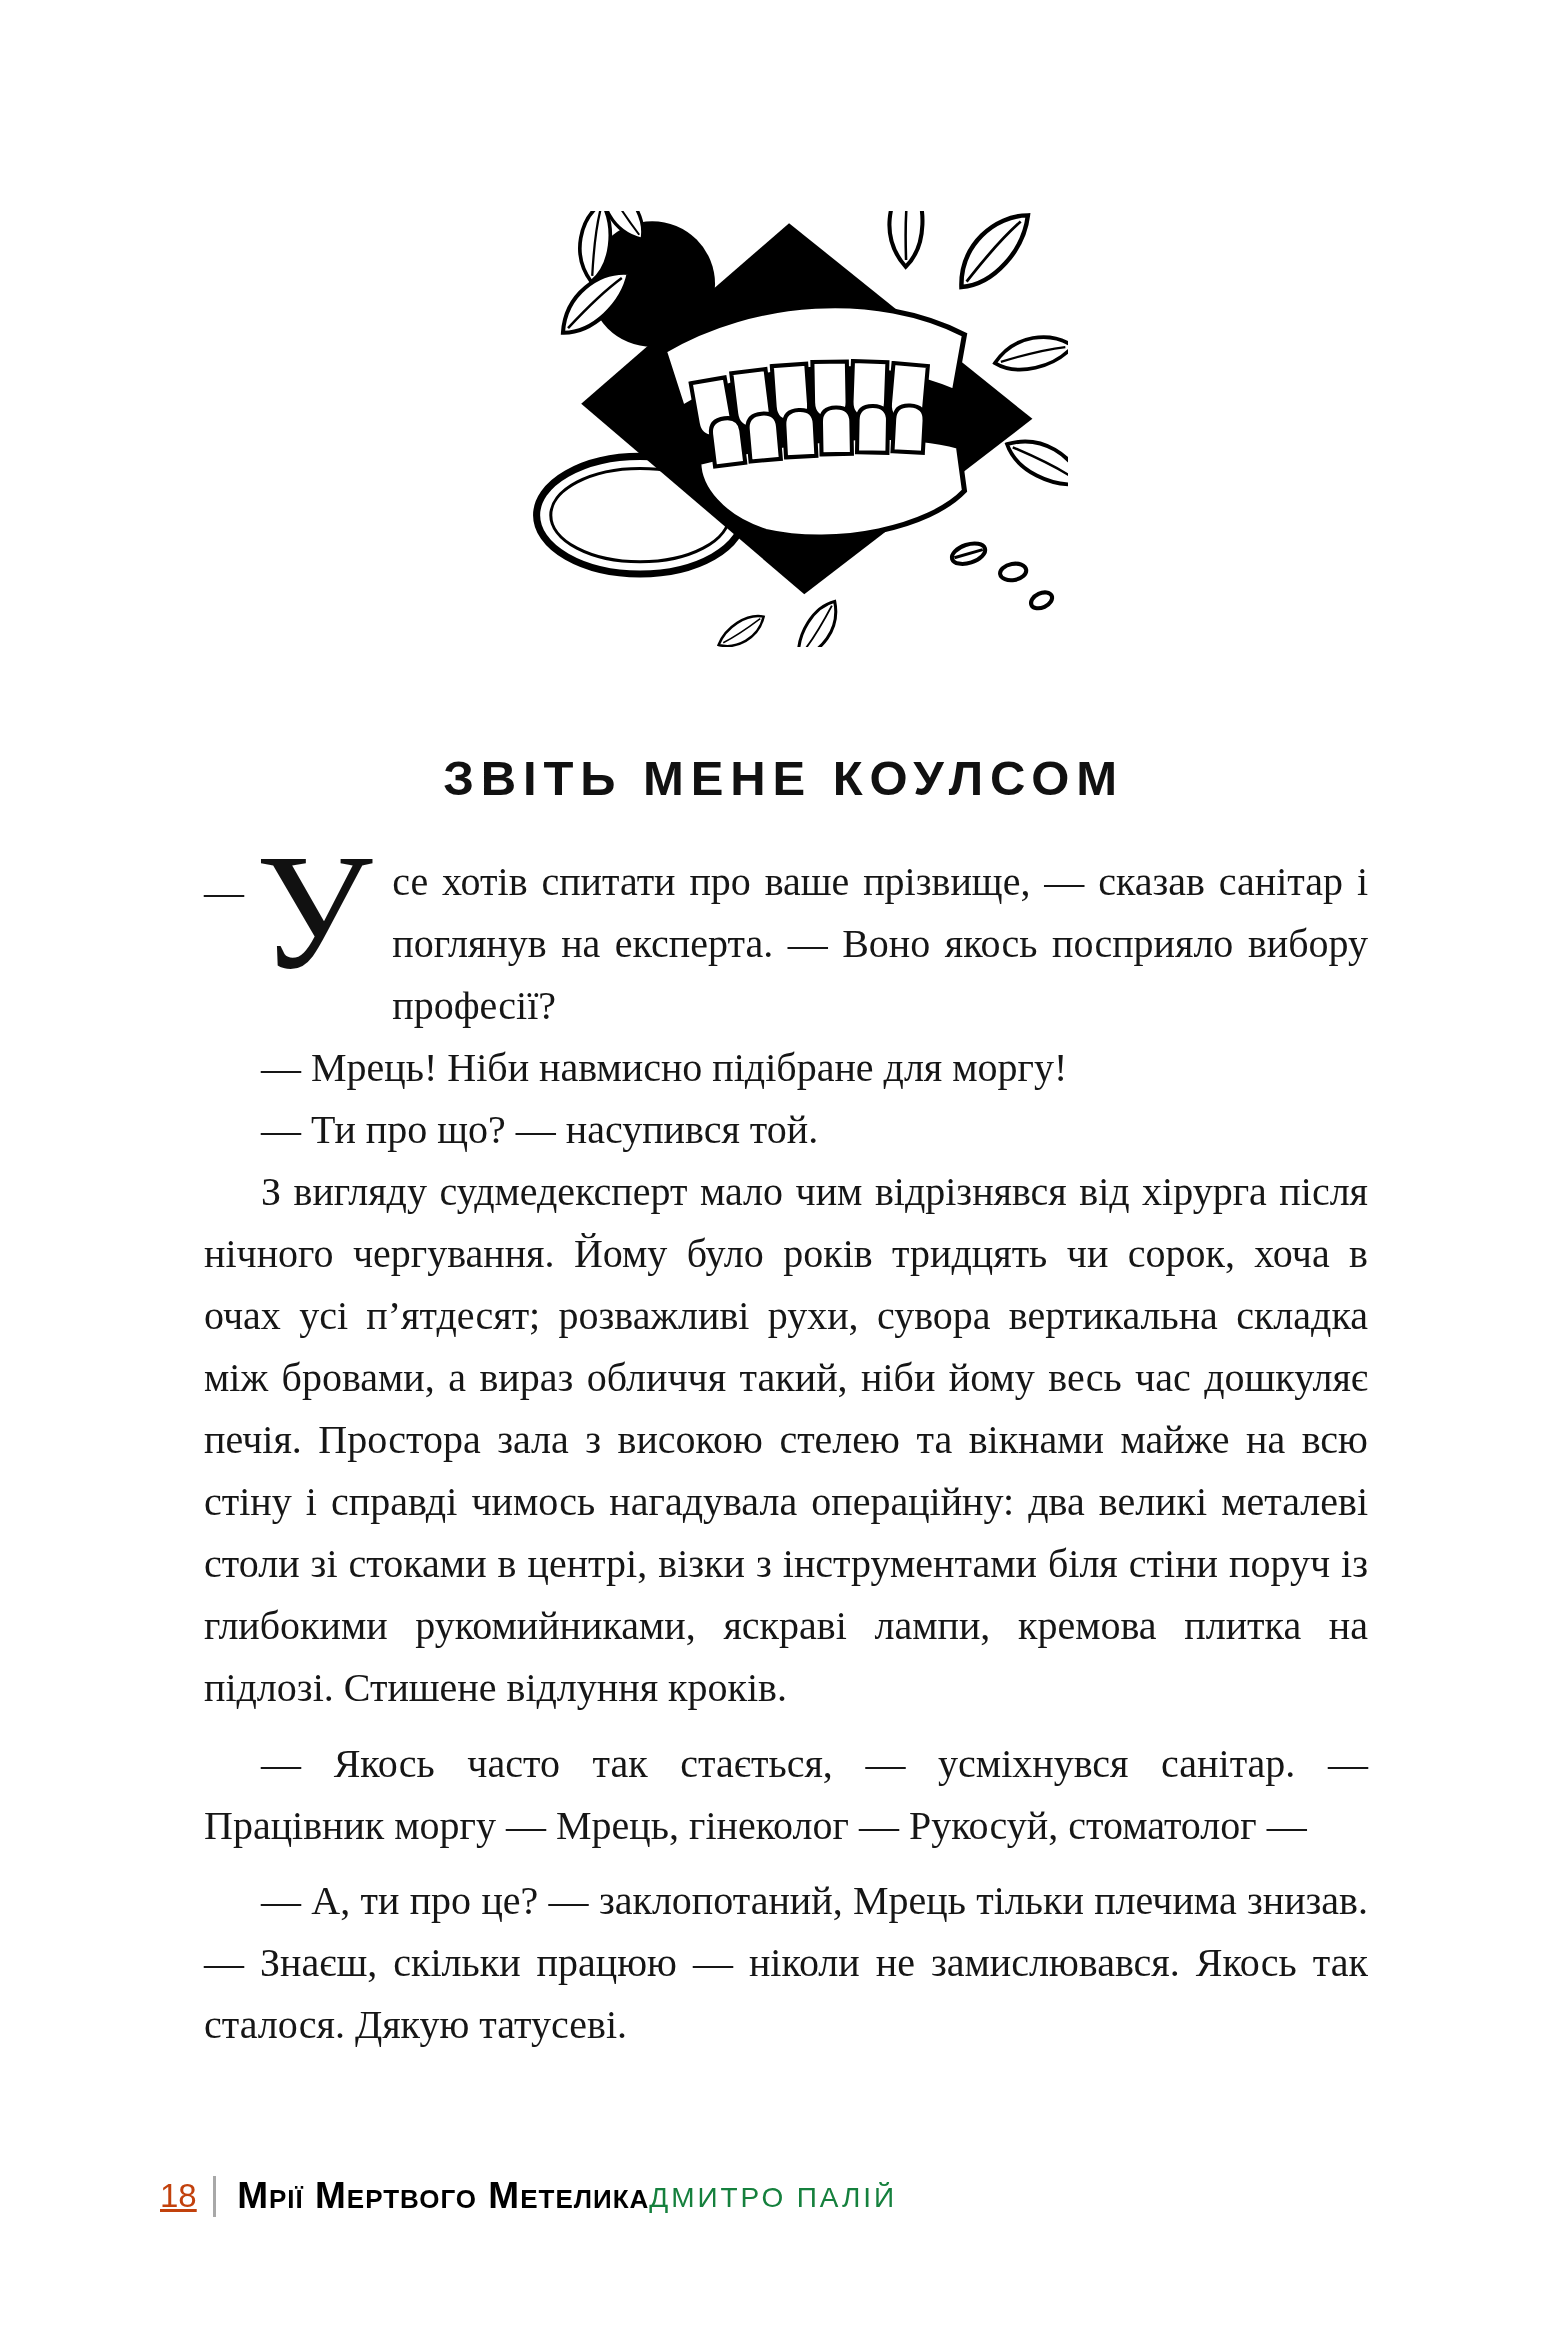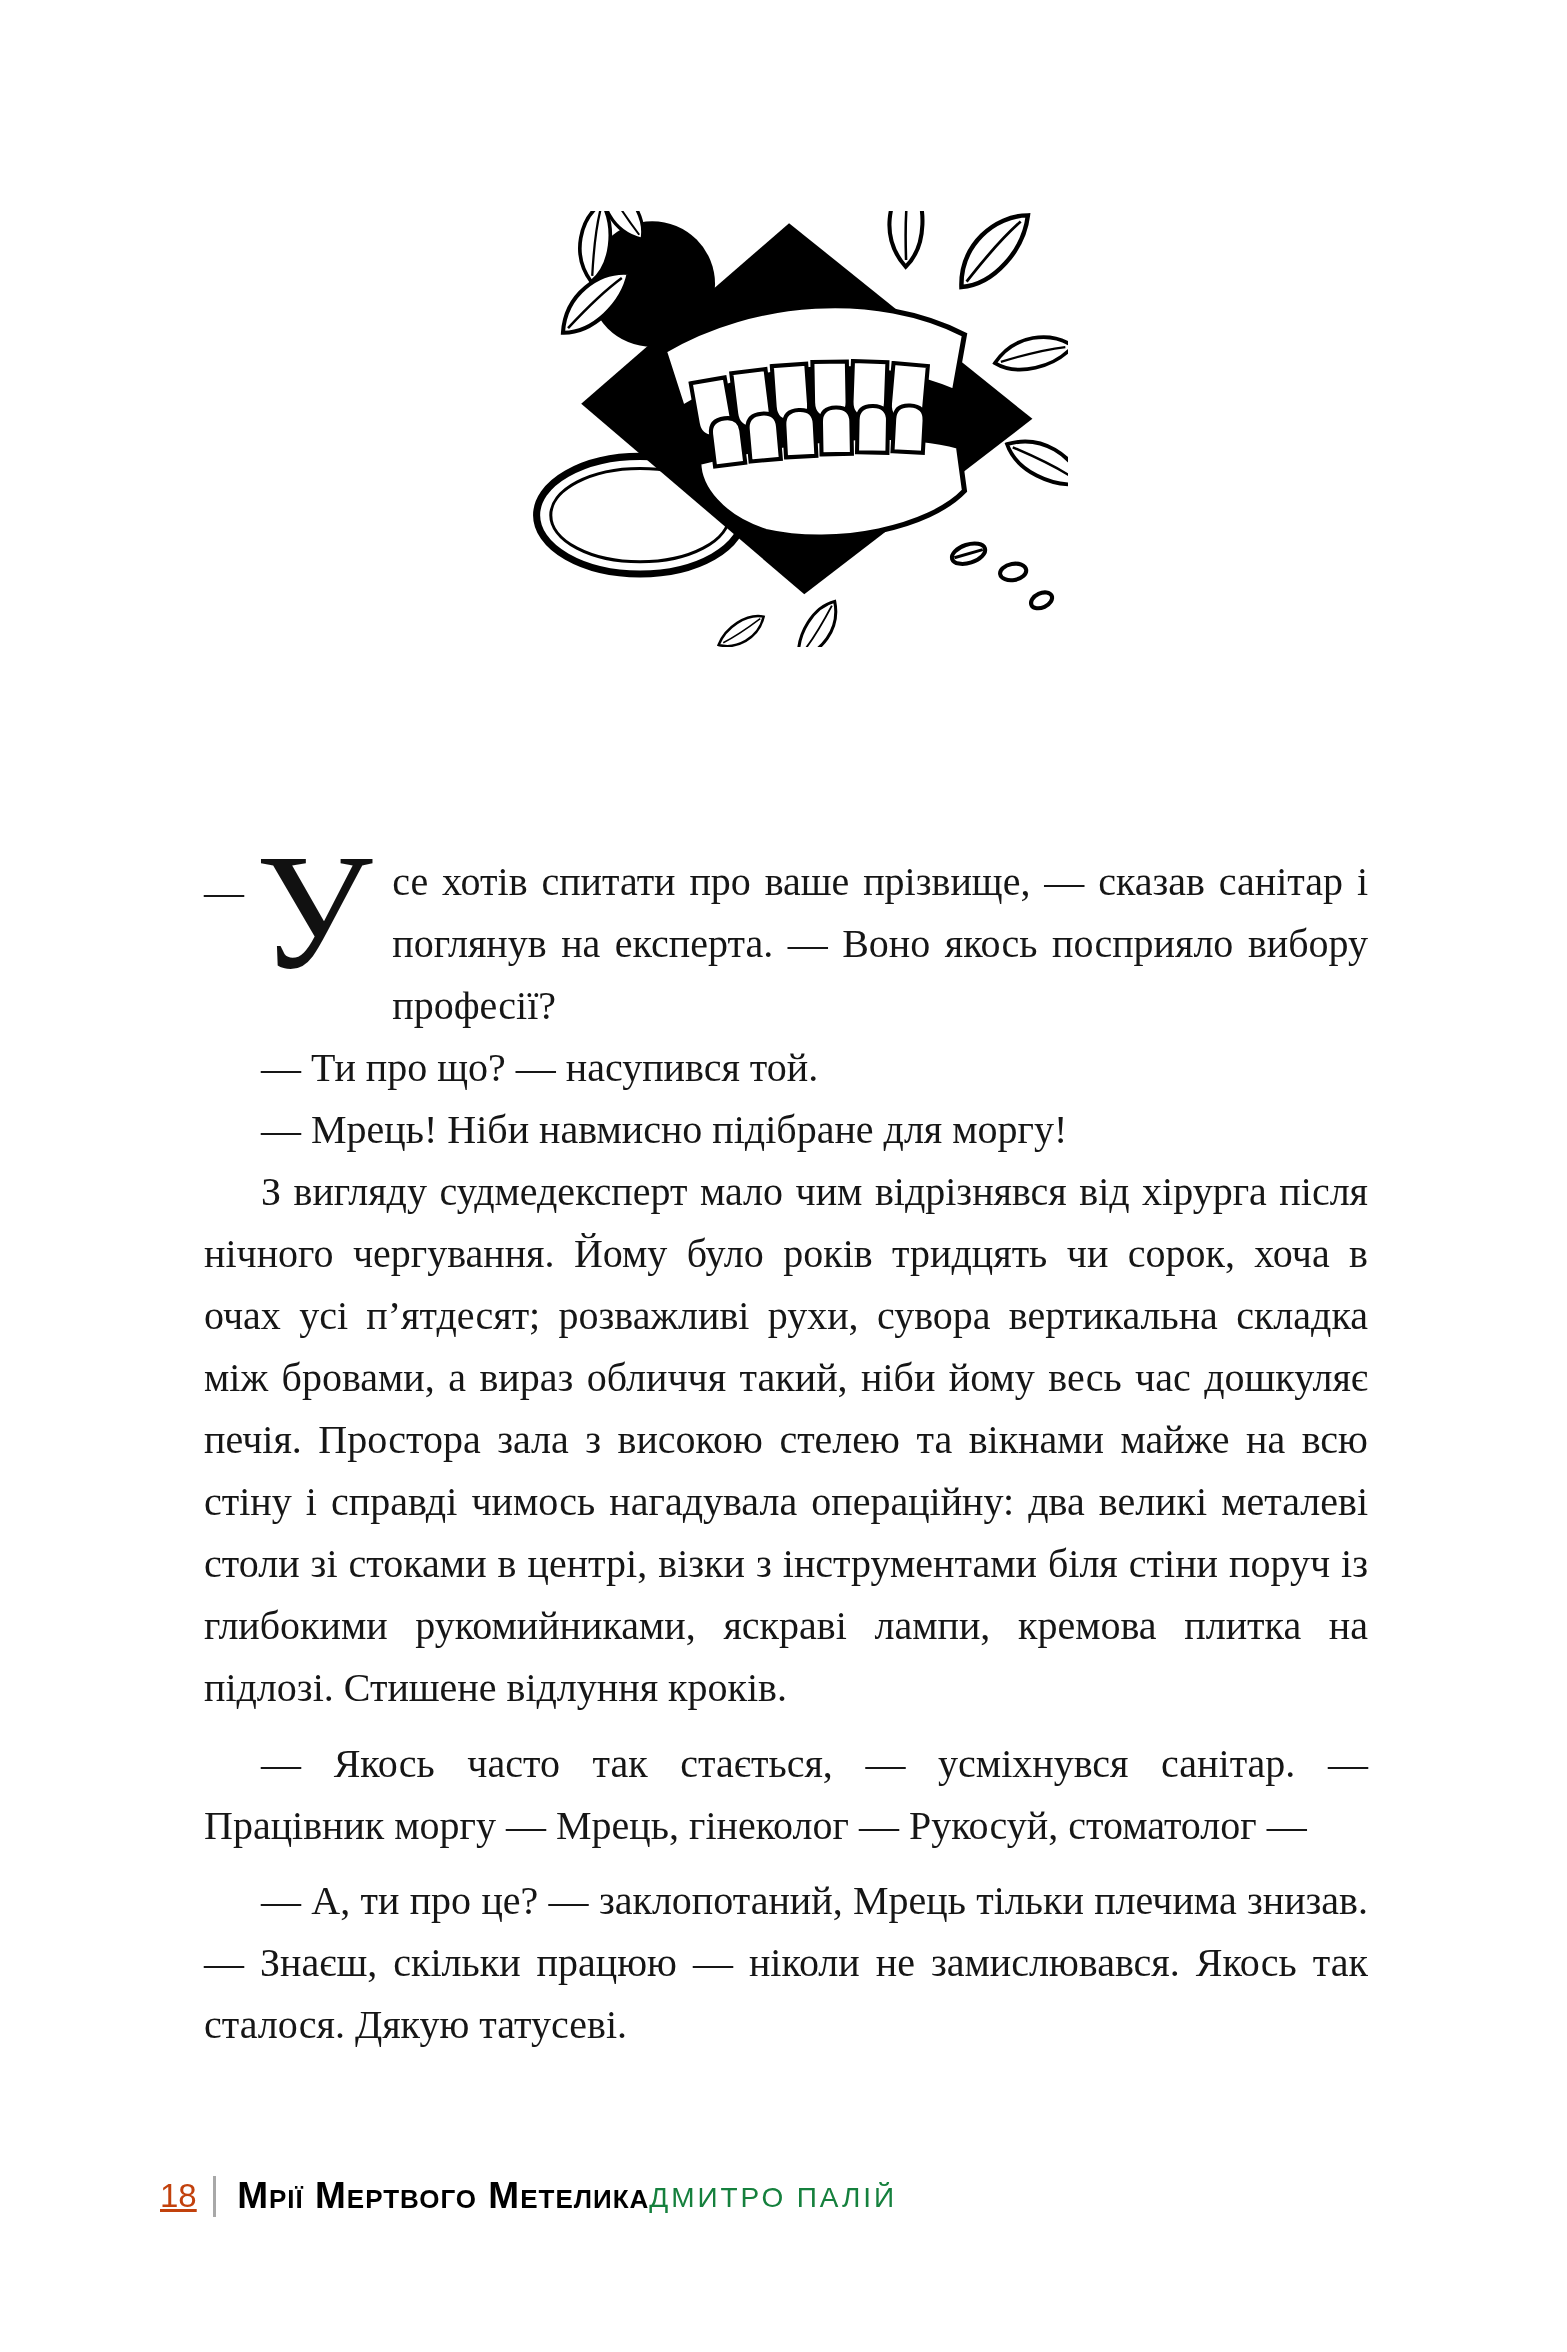--- a/index.html
+++ b/index.html
@@ -166,27 +166,28 @@
       <use href="#ltooth" transform="translate(352,238) rotate(1)"></use>
       <use href="#ltooth" transform="translate(387,237) rotate(3)"></use>
 
       <ellipse cx="462" cy="338" rx="17" ry="9" transform="rotate(-18 462 338)" fill="#ffffff" stroke="#000000" stroke-width="4"></ellipse>
       <line x1="448" y1="342" x2="476" y2="334" stroke="#000000" stroke-width="3"></line>
       <ellipse cx="506" cy="356" rx="13" ry="8" transform="rotate(-10 506 356)" fill="#ffffff" stroke="#000000" stroke-width="4"></ellipse>
       <ellipse cx="534" cy="384" rx="11" ry="7" transform="rotate(-25 534 384)" fill="#ffffff" stroke="#000000" stroke-width="4"></ellipse>
     </svg>
   </div>
 
+  <h1 class="chapter-title">ЗВІТЬ МЕНЕ КОУЛСОМ</h1>
 
   <div class="body-text">
     <p class="first">
       <span class="dropcap-block"><span class="dc-dash">—</span><span class="dc-letter">У</span></span><span>се хотів спитати про ваше прізвище, — сказав санітар і поглянув на експерта. — Воно якось посприяло вибору професії?</span>
     </p>
+    <p>— Мрець! Ніби навмисно підібране для моргу!</p>
     <p>— Ти про що? — насупився той.</p>
-    <p>— Мрець! Ніби навмисно підібране для моргу!</p>
     <p>З вигляду судмедексперт мало чим відрізнявся від хірурга після нічного чергування. Йому було років тридцять чи сорок, хоча в очах усі п’ятдесят; розважливі рухи, сувора вертикальна складка між бровами, а вираз обличчя такий, ніби йому весь час дошкуляє печія. Простора зала з високою стелею та вікнами майже на всю стіну і справді чимось нагадувала операційну: два великі металеві столи зі стоками в центрі, візки з інструментами біля стіни поруч із глибокими рукомийниками, яскраві лампи, кремова плитка на підлозі. Стишене відлуння кроків.</p>
     <p class="spaced">— Якось часто так стається, — усміхнувся санітар. — Працівник моргу — Мрець, гінеколог — Рукосуй, стоматолог —</p>
     <p class="spaced">— А, ти про це? — заклопотаний, Мрець тільки плечима знизав. — Знаєш, скільки працюю — ніколи не замислювався. Якось так сталося. Дякую татусеві.</p>
   </div>
 
   <div class="footer">
     <span class="page-num">18</span>
     <span class="rule"></span>
     <span class="book-title">Мрії Мертвого Метелика</span>
     <span class="author">ДМИТРО ПАЛІЙ</span>

